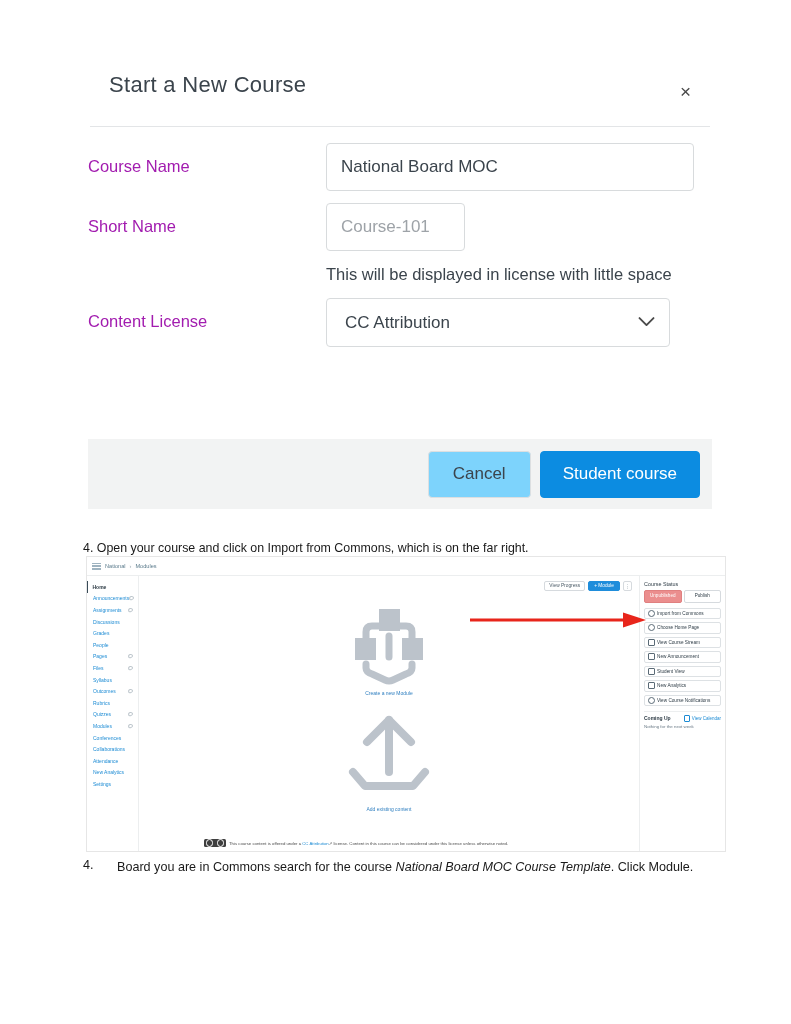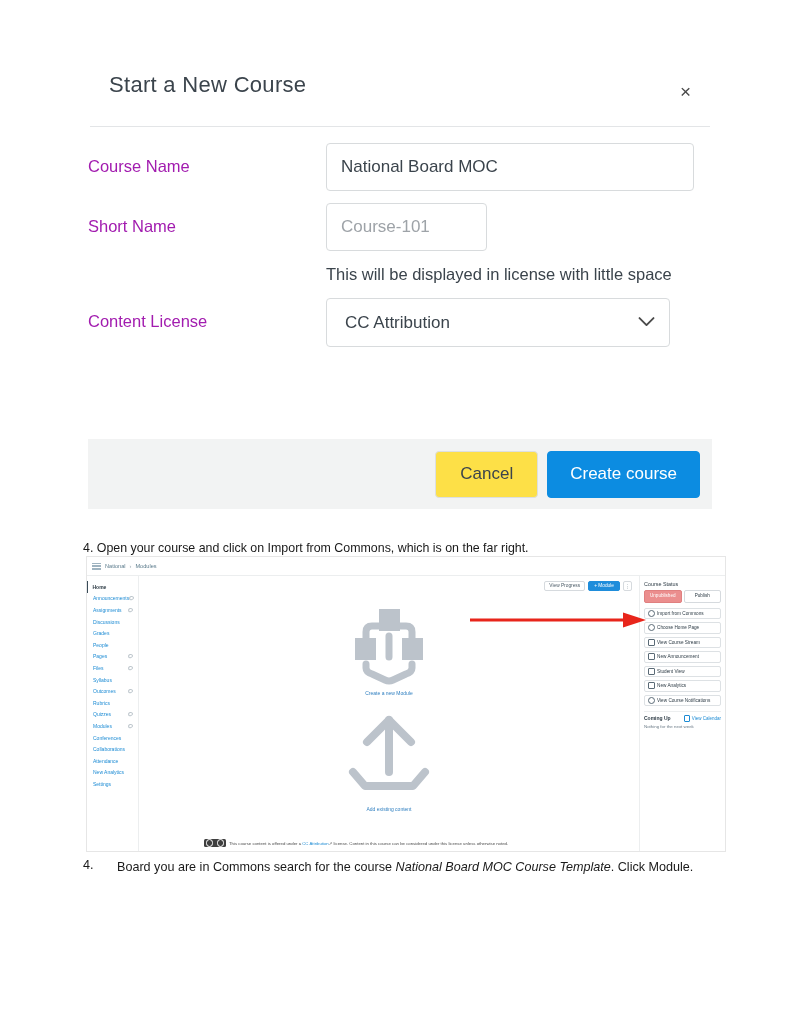--- a/index.html
+++ b/index.html
@@ -85,21 +85,21 @@
     border: 1px solid #d8dbdd;
     border-radius: 4px;
     padding: 0 14px;
     font-size: 17px;
     color: #3b444c;
     font-family: "Liberation Sans", sans-serif;
     background: #fff;
     outline: none;
   }
   .text-input::placeholder { color: #9ea3a8; }
-  .text-input.short { width: 161px; }
+  .text-input.short { width: 139px; }
   .field-hint {
     font-size: 16.5px;
     color: #3b444c;
     margin-top: 14px;
   }
   .select-wrap {
     position: relative;
     width: 344px;
   }
   .select-box {
@@ -136,21 +136,21 @@
   }
   .btn {
     font-family: "Liberation Sans", sans-serif;
     font-size: 17px;
     border-radius: 4px;
     cursor: pointer;
     height: 47px;
     box-sizing: border-box;
   }
   .btn-cancel {
-    background: #fde047;
+    background: #7dd3fc;
     border: 1px solid #dcdfe1;
     color: #3b444c;
     padding: 0 24px;
     margin-right: 9px;
   }
   .btn-primary {
     background: #0c8ce1;
     border: 1px solid #0c8ce1;
     color: #ffffff;
     padding: 0 22px;
@@ -486,21 +486,21 @@
                 <path d="M1.5 2 L8.5 9 L15.5 2" fill="none" stroke="#4a4a4a" stroke-width="1.9" stroke-linecap="round" stroke-linejoin="round"></path>
               </svg>
           </span>
         </div>
       </div>
     </div>
   </div>
 
   <div class="dialog-footer">
     <button class="btn btn-cancel">Cancel</button>
-    <button class="btn btn-primary">Create course</button>
+    <button class="btn btn-primary">Student course</button>
   </div>
 </div>
 
 <div class="step-text step-4-top">4. Open your course and click on Import from Commons, which is on the far right.</div>
 
 <div class="canvas-shot">
 
   <div class="cs-breadcrumb">
     <span class="cs-hamburger">
         <span></span>

